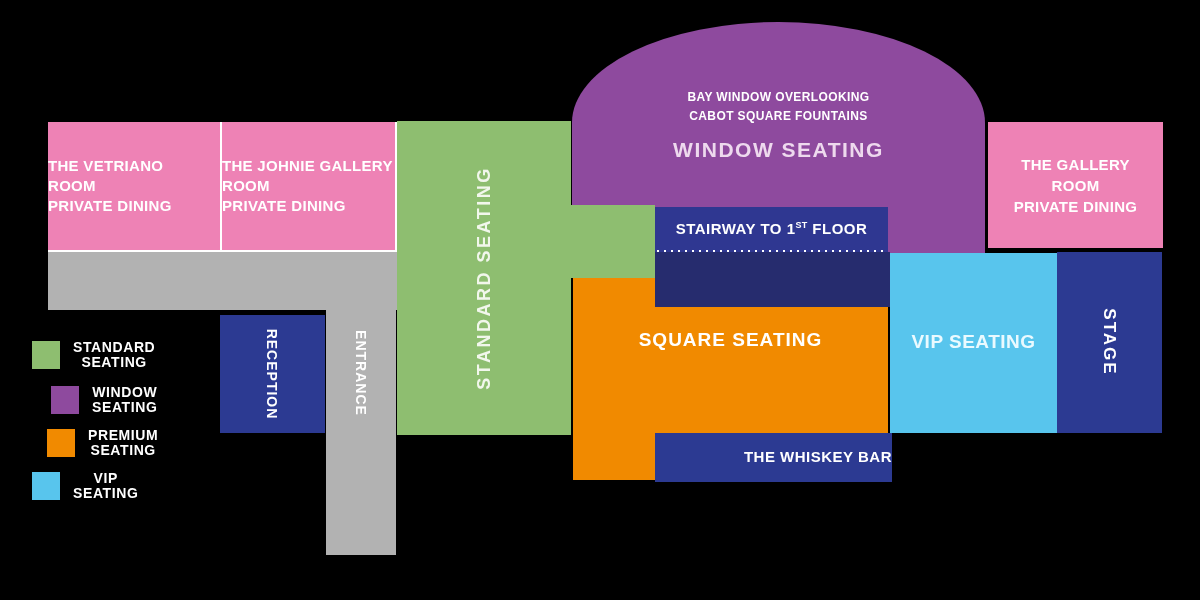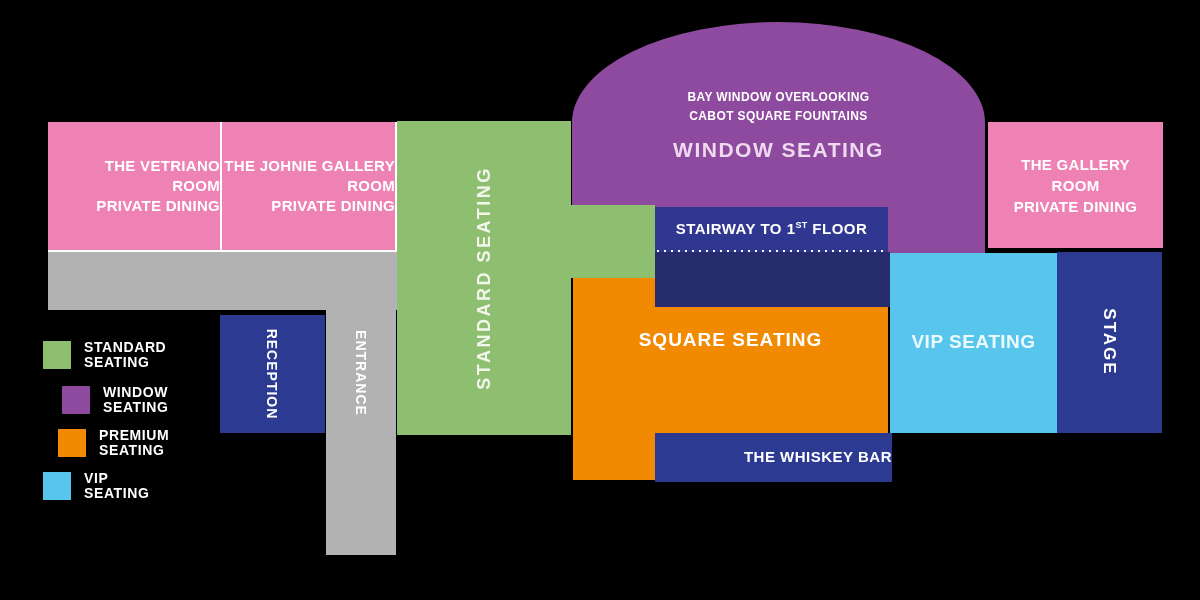--- a/index.html
+++ b/index.html
@@ -23,21 +23,21 @@
                  background:repeating-linear-gradient(to right,#fff 0 2px,transparent 2px 7px); }
   .orange-a    { left:573px; top:278px; width:82px;  height:202px; }
   .orange-b    { left:655px; top:307px; width:233px; height:126px; }
   .whiskey     { left:655px; top:433px; width:237px; height:49px; }
   .vip         { left:890px; top:253px; width:167px; height:180px; }
   .stage       { left:1057px;top:252px; width:105px; height:181px; }
 
   
   .pink-wrap   { left:48px; top:122px; width:349px; height:130px; background:#fff;
                  display:flex; gap:2px; padding:0 2px 2px 0; }
-  .pink-room   { display:flex; flex-direction:column; align-items:flex-end; justify-content:center;
+  .pink-room   { display:flex; flex-direction:column; align-items:flex-start; justify-content:center;
                  text-align:center; font-size:15px; line-height:20px; letter-spacing:0.3px; }
   .room-1      { width:172px; }
   .room-2      { flex:1; }
   .gallery     { left:988px; top:122px; width:175px; height:126px;
                  display:flex; flex-direction:column; align-items:center; justify-content:center;
                  text-align:center; font-size:15px; line-height:21px; letter-spacing:0.3px; }
 
   
   .lbl { position:absolute; white-space:nowrap; }
   .dome-txt    { left:572px; top:88px; width:413px; text-align:center;
@@ -56,21 +56,21 @@
   .whisk-lbl   { left:655px; top:448px; width:237px; text-align:right;
                  font-size:15px; letter-spacing:0.5px; }
   .stage-lbl   { left:1109px; top:342px; transform:translate(-50%,-50%) rotate(90deg);
                  font-size:17px; letter-spacing:2px; }
   .recep-lbl   { left:272px; top:374px; transform:translate(-50%,-50%) rotate(90deg);
                  font-size:14px; letter-spacing:1px; }
   .entr-lbl    { left:361px; top:373px; transform:translate(-50%,-50%) rotate(90deg);
                  font-size:14px; letter-spacing:1px; }
 
   
-  .legend-row  { position:absolute; left:43px; display:flex; align-items:center; }
+  .legend-row  { position:absolute; left:32px; display:flex; align-items:center;text-align:center; }
   .row-0 { top:340px; } .row-1 { top:385px;padding-left:19px; } .row-2 { top:428px;padding-left:15px; } .row-3 { top:471px; }
   .swatch      { width:28px; height:28px; margin-right:13px; flex:none; }
   .leg-txt     { font-size:14px; line-height:15px; letter-spacing:0.6px; }
 </style>
 </head>
 <body>
 
 <div class="map" style="background-color: rgb(0, 0, 0);">
 
   <div class="region dome" style="background-color: rgb(142, 74, 158);"></div>

